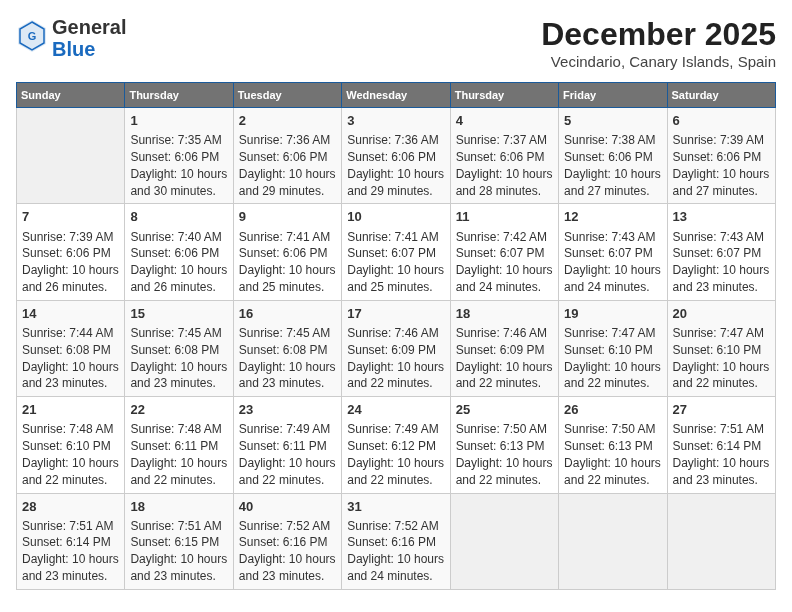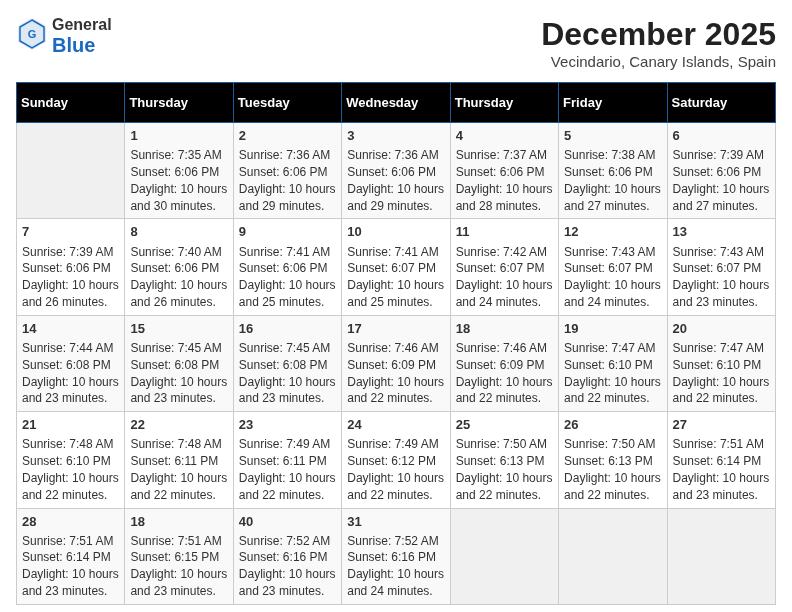--- a/index.html
+++ b/index.html
@@ -32,25 +32,25 @@
     .location-title {
       font-size: 15px;
       color: #444;
     }
     table {
       width: 100%;
       border-collapse: collapse;
       font-size: 11px;
     }
     thead tr th {
-      background-color: #000000;
+      background-color: #737373;
       color: #fff;
-      padding: 12px 4px;
+      padding: 6px 4px;
       text-align: left;
-      font-size: 13px;
+      font-size: 11px;
       font-weight: bold;
       border: 1px solid #1a5a9a;
     }
     tbody tr td {
       border: 1px solid #ccc;
       padding: 4px 5px;
       vertical-align: top;
       min-height: 80px;
       height: 90px;
       width: 108px;
@@ -81,21 +81,21 @@
 <div class="header">
   <div class="logo">
     <div>
       <svg width="32" height="36" viewBox="0 0 32 36">
         <polygon points="16,2 30,10 30,26 16,34 2,26 2,10" fill="#1a6abf" opacity="0.15"></polygon>
         <polygon points="16,4 28,11 28,25 16,32 4,25 4,11" fill="none" stroke="#1a6abf" stroke-width="1.5"></polygon>
         <text x="16" y="22" text-anchor="middle" font-size="11" font-weight="bold" fill="#1a6abf">G</text>
       </svg>
     </div>
     <div>
-      <div style="font-size:16px;font-weight:bold;color:#333;line-height:1.1;">General</div>
+      <div style="font-size:20px;font-weight:bold;color:#333;line-height:1.1;">General</div>
       <div style="font-size:20px;font-weight:bold;color:#1a6abf;line-height:1.1;">Blue</div>
     </div>
   </div>
   <div class="title-block">
     <div class="month-title">December 2025</div>
     <div class="location-title">Vecindario, Canary Islands, Spain</div>
   </div>
 </div>
 
 <table>

